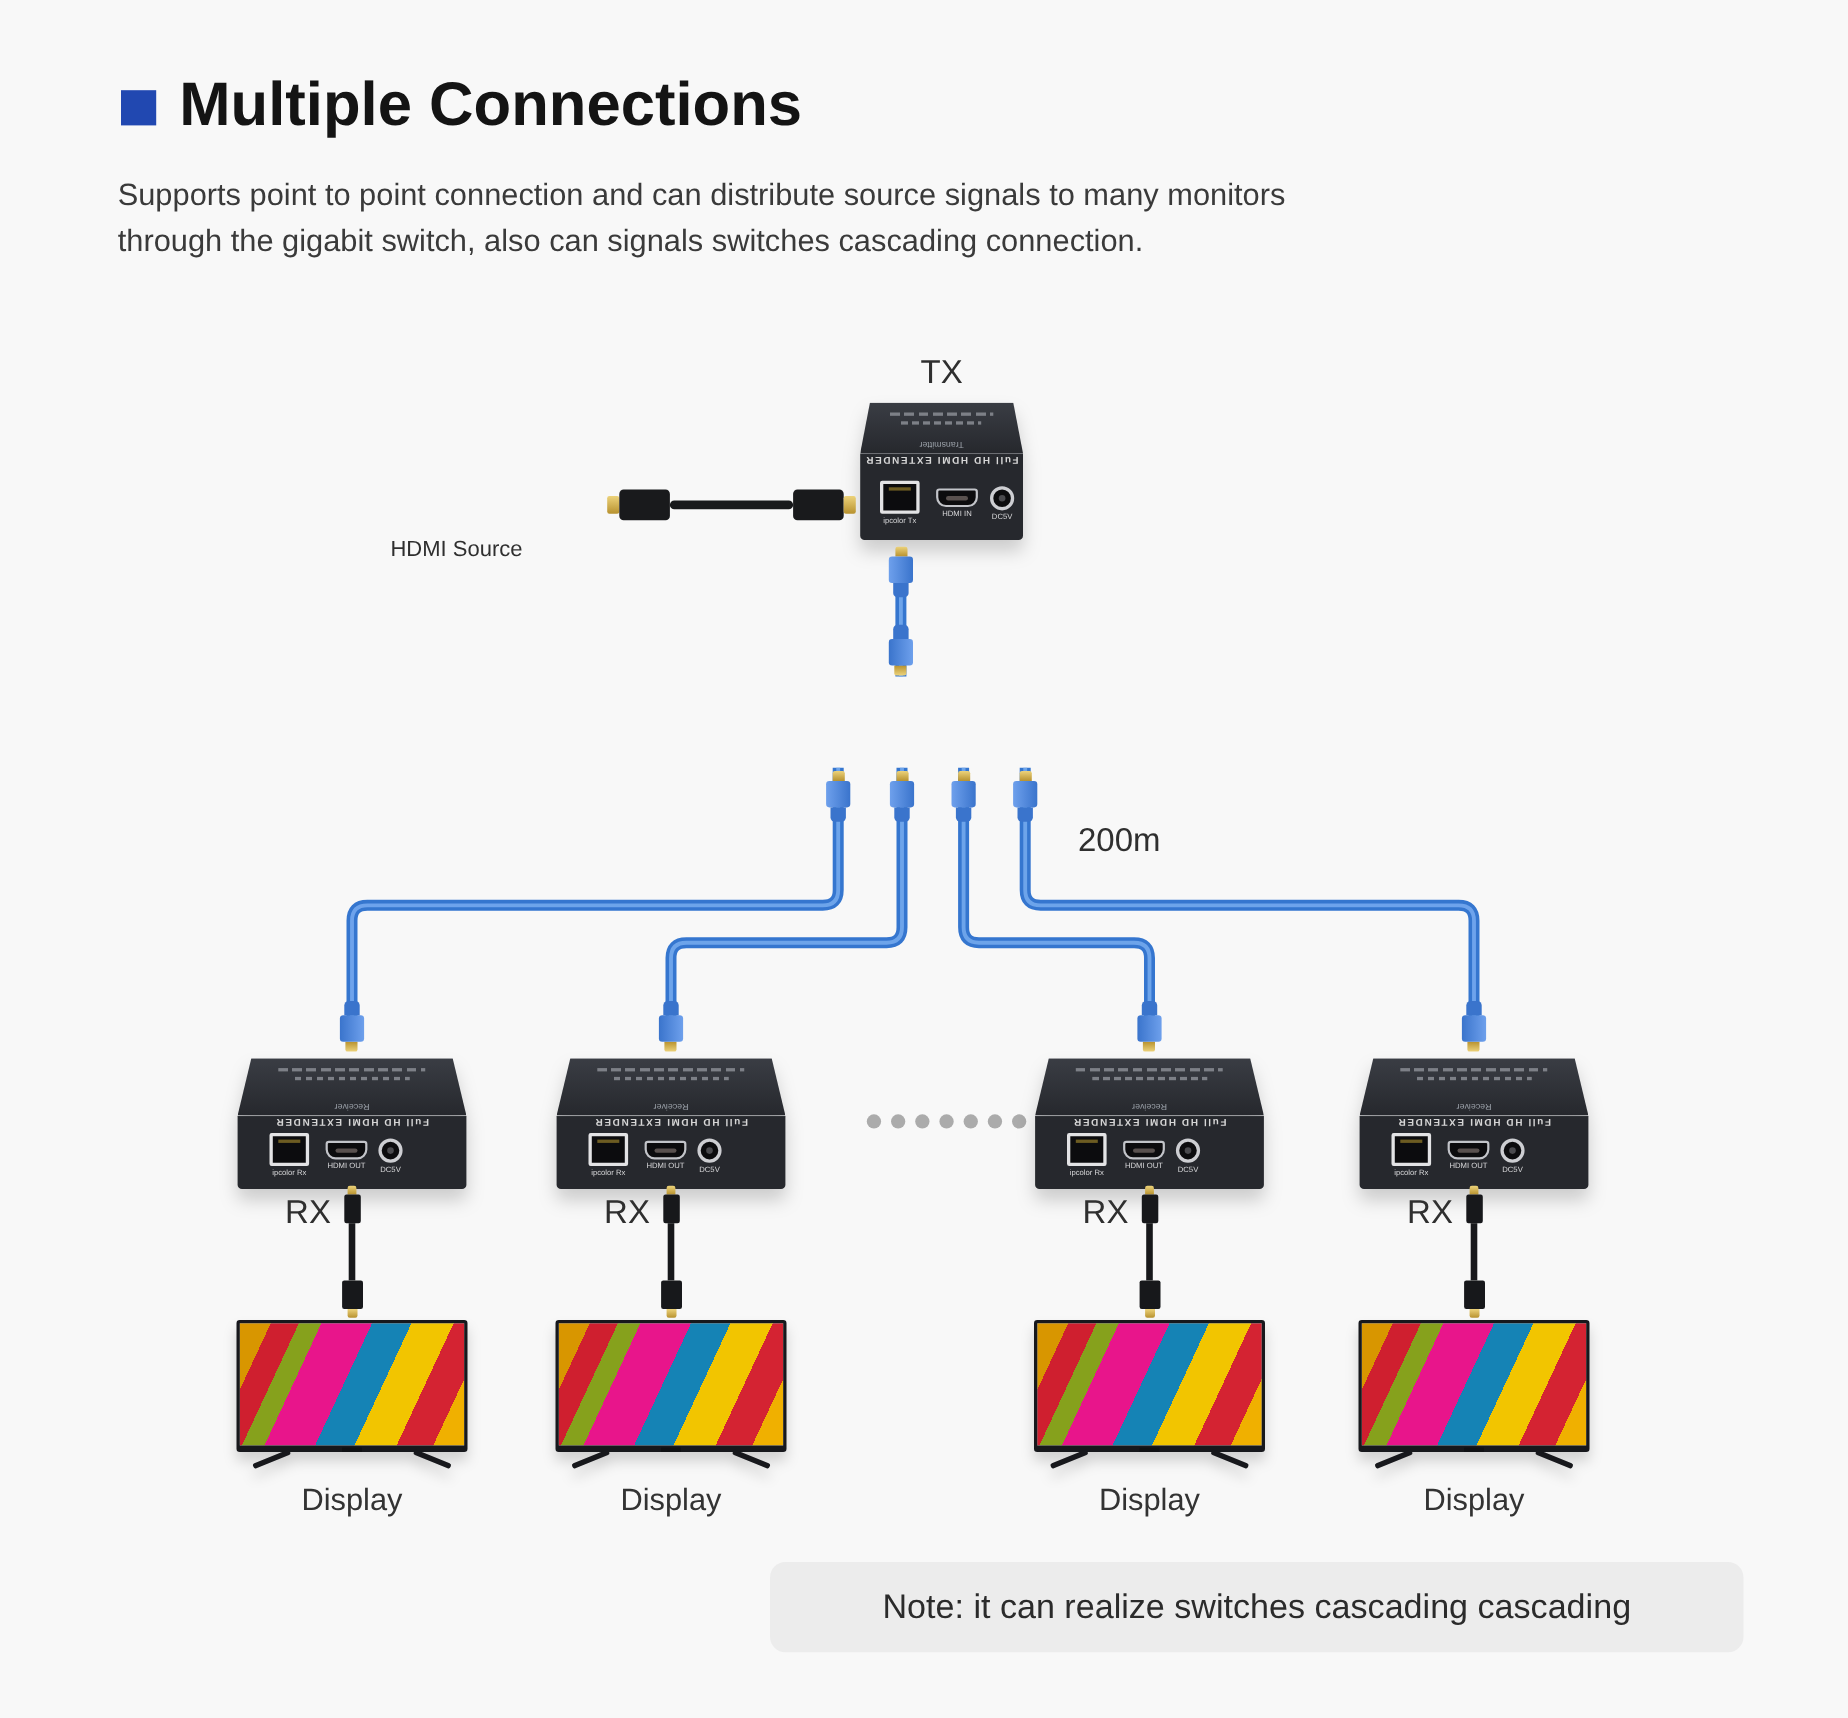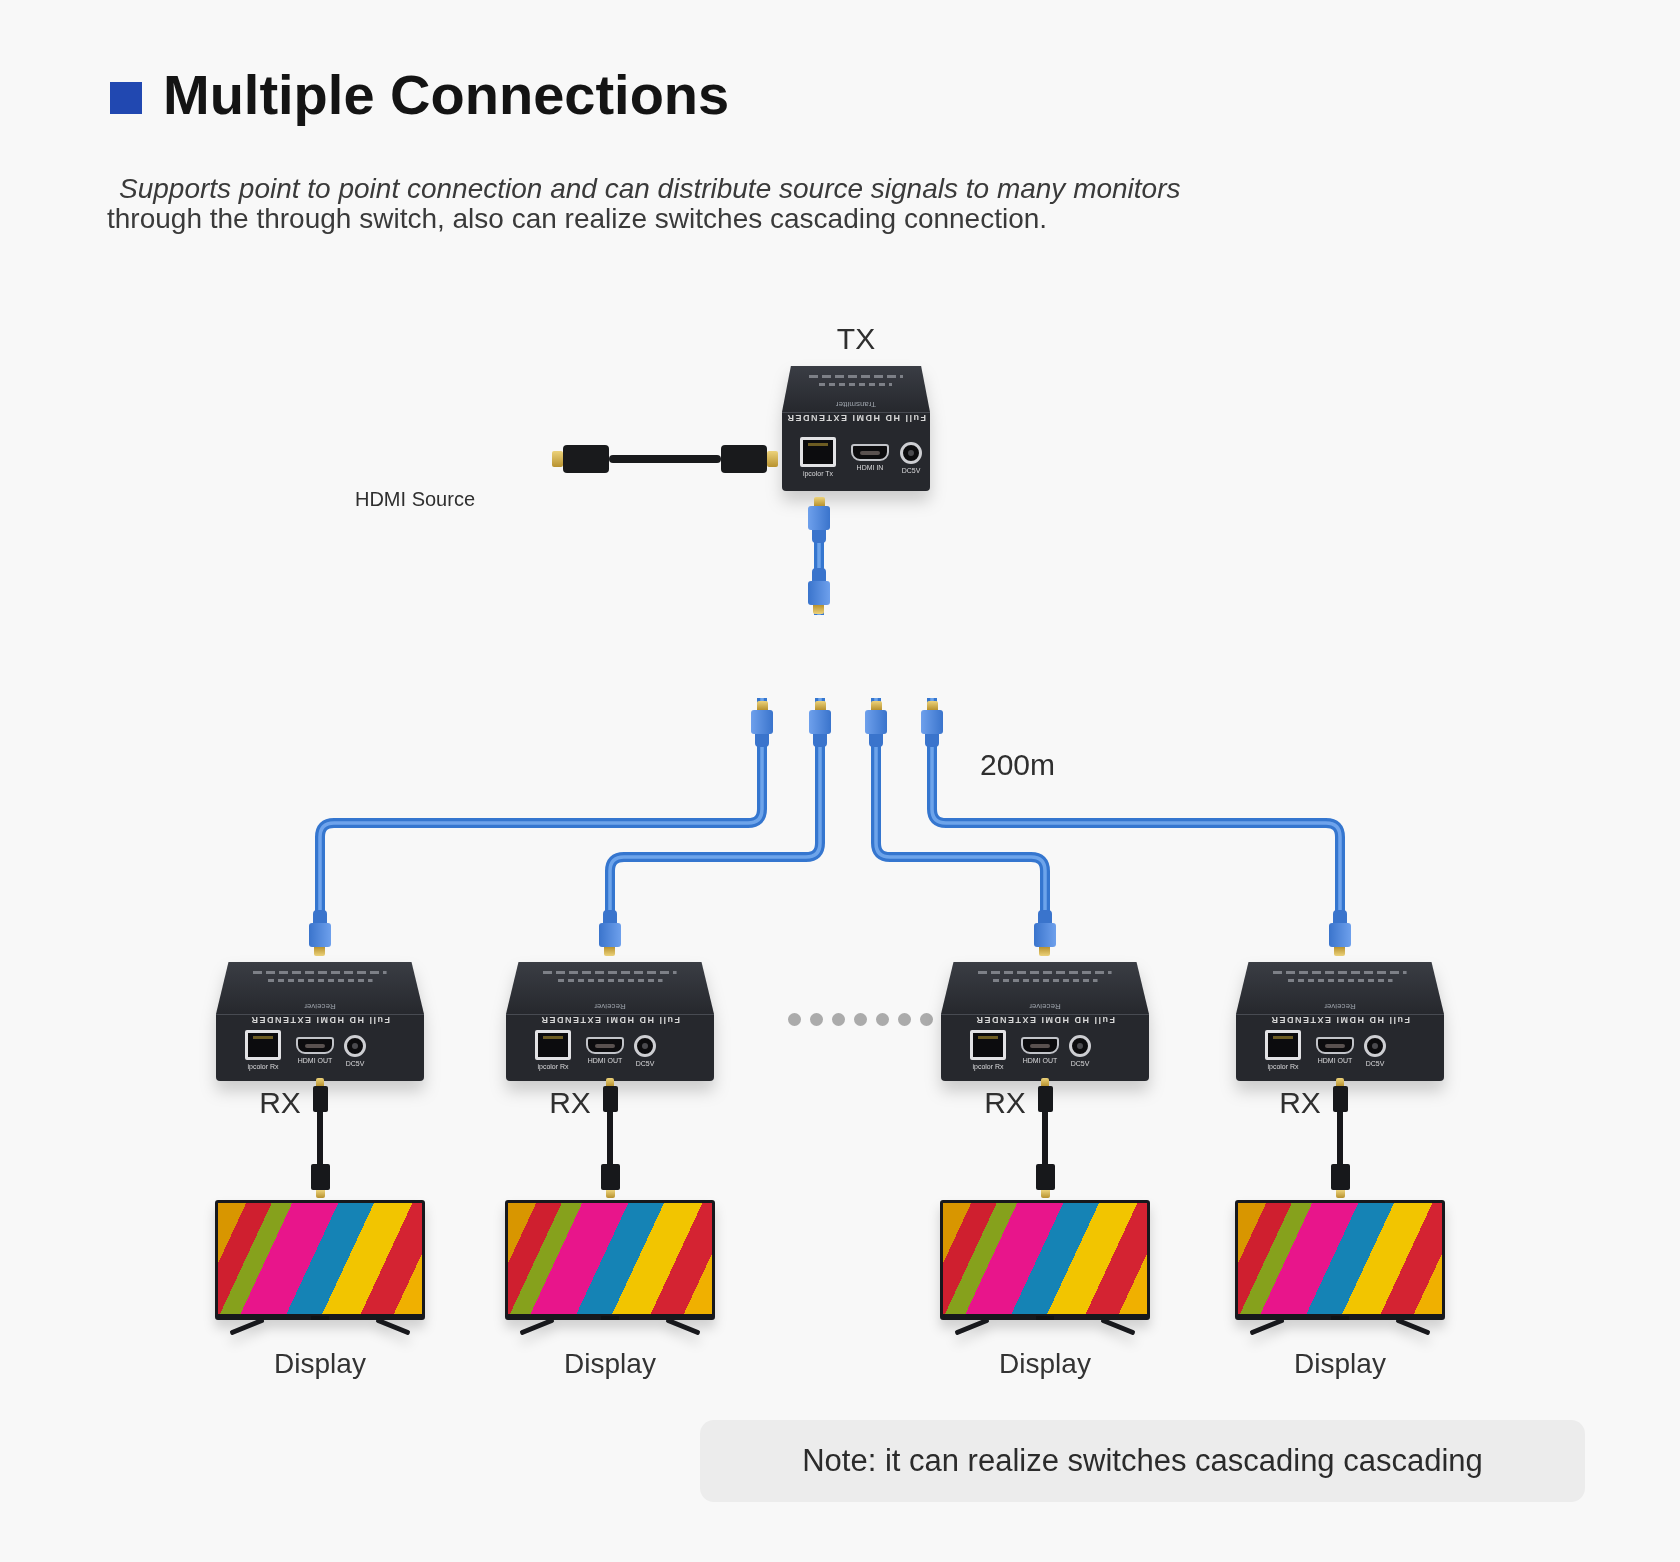--- a/index.html
+++ b/index.html
@@ -113,22 +113,22 @@
   .note{position:absolute;left:700px;top:1420px;width:885px;height:82px;background:#ececec;border-radius:14px;
         display:flex;align-items:center;justify-content:center;font-size:31px;color:#2b2b2b;}
 </style>
 </head>
 <body>
 
 <div class="canvas">
 
   <div class="accent-square"></div>
   <h1 class="page-title" style="margin:0;">Multiple Connections</h1>
-  <p class="desc l1" style="margin:12px;font-style:italic;">Supports point to point connection and can distribute source signals to many monitors</p>
-  <p class="desc l2" style="margin:0;">through the through switch, also can realize switches cascading connection.</p>
+  <p class="desc l1" style="margin:0;">Supports point to point connection and can distribute source signals to many monitors</p>
+  <p class="desc l2" style="margin:0;">through the gigabit switch, also can signals switches cascading connection.</p>
 
   <svg class="cables" width="1680" height="1562">
     <g stroke="#3576cf" stroke-width="10" fill="none">
       <path d="M819 515 V615"></path>
       <path d="M762 698 V809 Q762 823 748 823 H334 Q320 823 320 837 V940"></path>
       <path d="M820 698 V843 Q820 857 806 857 H624 Q610 857 610 871 V940"></path>
       <path d="M876 698 V843 Q876 857 890 857 H1031 Q1045 857 1045 871 V940"></path>
       <path d="M932 698 V809 Q932 823 946 823 H1326 Q1340 823 1340 837 V940"></path>
     </g>
     <g stroke="#74a9ee" stroke-width="3.5" fill="none" opacity="0.9">

